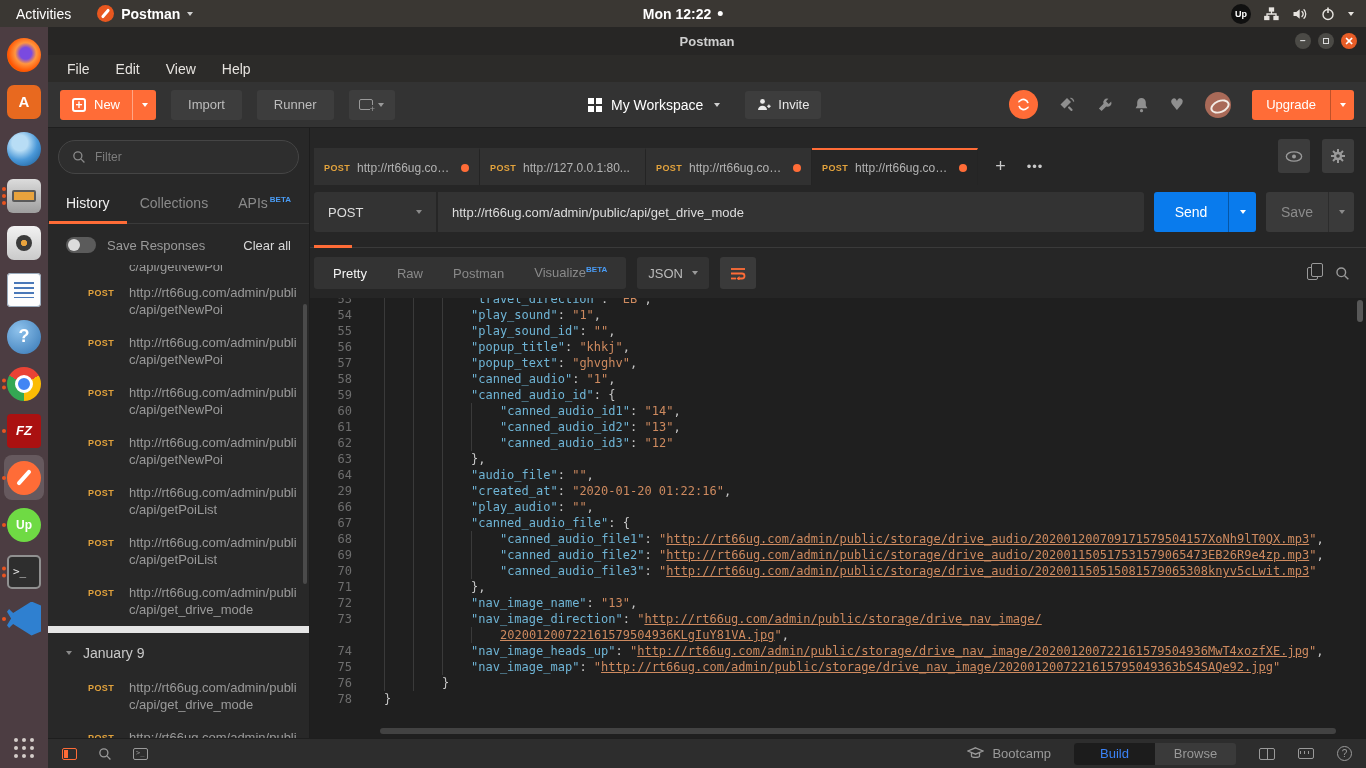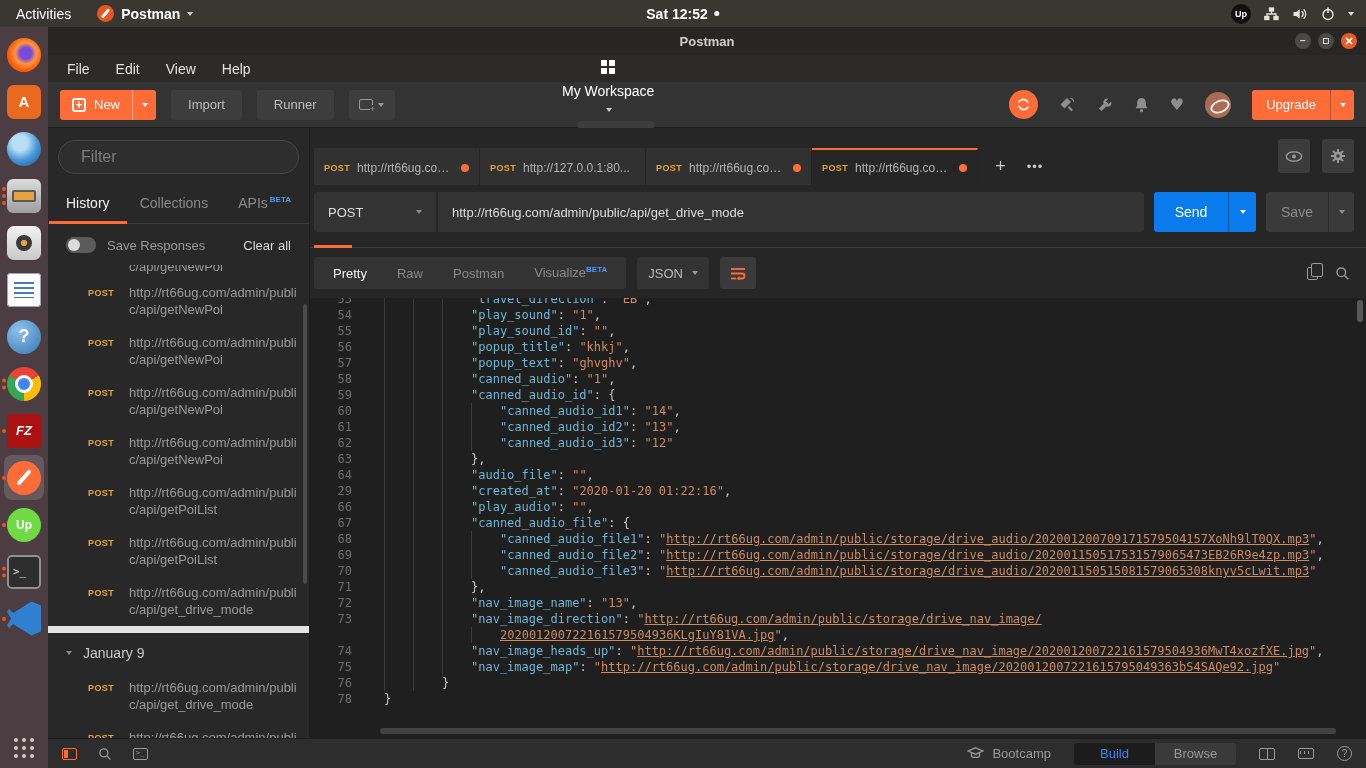--- a/index.html
+++ b/index.html
@@ -61,41 +61,41 @@
   
   .toolbar { height:46px; background:#333333; border-bottom:1px solid #1f1f1f; display:flex; align-items:center; padding:0 12px; position:relative; }
   .btn-new { display:flex; height:30px; }
   .btn-new-main { background:#ff6c37; color:#fff; font-size:13px; display:flex; align-items:center; gap:8px; padding:0 12px; border-radius:3px 0 0 3px; }
   .plus-box { width:14px; height:14px; border:2px solid #fff; border-radius:3px; font-size:12px; font-weight:bold; line-height:10px; text-align:center; }
   .btn-new-caret { width:24px; background:#ff6c37; border-left:1px solid rgba(255,255,255,.4); border-radius:0 3px 3px 0; display:flex; align-items:center; justify-content:center; color:#fff; }
   .btn-flat { height:30px; background:#3d3d3d; border-radius:3px; color:#bdbdbd; font-size:13px; display:flex; align-items:center; padding:0 17px; margin-left:15px; }
   .btn-icon-sq { height:30px; width:46px; background:#3d3d3d; border-radius:3px; margin-left:15px; display:flex; align-items:center; justify-content:center; gap:5px; color:#9a9a9a; }
   .pane-ic { width:14px; height:11px; border:1.5px solid #9a9a9a; border-radius:2px; position:relative; }
   .pane-ic::after { content:"+"; position:absolute; right:-3px; bottom:-5px; font-size:9px; color:#9a9a9a; background:#3d3d3d; line-height:1; }
-  .ws-group { position:absolute; left:514px; display:flex; align-items:center; gap:9px; color:#fff;flex-direction:column; }
+  .ws-group { position:absolute; left:540px; display:flex; align-items:center; gap:9px; color:#fff; }
   .grid-ic { display:grid; grid-template-columns:6px 6px; gap:2px; }
   .grid-ic i { width:6px; height:6px; background:#fff; }
   .ws-label { font-size:14px; }
   .ws-tri { color:#cfcfcf; margin-left:2px; }
   .btn-invite { background:#3d3d3d; border-radius:3px; height:28px; display:flex; align-items:center; gap:7px; padding:0 12px; color:#e8e8e8; font-size:13px; margin-left:16px; }
   .tb-right { margin-left:auto; display:flex; align-items:center; gap:21px; }
   .sync-btn { width:29px; height:29px; border-radius:50%; background:#ff6c37; display:flex; align-items:center; justify-content:center; color:#fff; }
   .tb-ic { color:#8f8f8f; display:flex; }
   .heart-glyph { font-size:16px; line-height:1; font-family:"DejaVu Sans",sans-serif; }
   .avatar { width:26px; height:26px; border-radius:50%; background:#a96a58; position:relative; overflow:hidden; }
   .avatar::after { content:""; position:absolute; left:5px; top:8px; width:16px; height:9px; border:2px solid #f3ece6; border-radius:50%; transform:rotate(-22deg); }
   .btn-upgrade { display:flex; height:30px; }
   .btn-upgrade-main { background:#ff6c37; color:#fff; font-size:13px; display:flex; align-items:center; padding:0 14px; border-radius:3px 0 0 3px; }
   .btn-upgrade-caret { width:24px; background:#ff6c37; border-left:1px solid rgba(0,0,0,.25); border-radius:0 3px 3px 0; display:flex; align-items:center; justify-content:center; color:#fff; }
 
   
   .content { flex:1; display:flex; min-height:0; }
   .sidebar { width:262px; min-width:262px; background:#282828; border-right:1px solid #1d1d1d; display:flex; flex-direction:column; position:relative; }
   .filter-box { margin:12px 10px 8px; height:34px; border:1px solid #454545; border-radius:17px; background:#2e2e2e; display:flex; align-items:center; padding:0 13px; gap:9px; color:#8a8a8a; }
-  .filter-box input { flex:1; background:transparent; border:none; outline:none; color:#cccccc; font-size:16px; font-family:"Liberation Sans",sans-serif; }
+  .filter-box input { flex:1; background:transparent; border:none; outline:none; color:#cccccc; font-size:12px; font-family:"Liberation Sans",sans-serif; }
   .filter-box input::placeholder { color:#7d7d7d; }
   .s-tabs { display:flex; justify-content:space-between; padding:0 18px; border-bottom:1px solid #3a3a3a; }
   .s-tab { position:relative; padding:13px 0 12px; font-size:14px; color:#8a8a8a; }
   .s-tab.active { color:#f0f0f0; }
   .s-tab.active::after { content:""; position:absolute; left:-17px; right:-17px; bottom:-1px; height:3px; background:#ff6c37; }
   .s-tab sup { font-size:8px; color:#4a9cf5; font-weight:bold; margin-left:2px; }
   .save-row { display:flex; align-items:center; padding:13px 18px 12px; }
   .toggle { width:30px; height:16px; border-radius:8px; background:#5b5b5b; position:relative; }
   .toggle i { position:absolute; left:2px; top:2px; width:12px; height:12px; border-radius:50%; background:#dcdcdc; }
   .save-label { color:#9a9a9a; font-size:13px; margin-left:11px; }
@@ -190,21 +190,21 @@
 <div class="screen">
 
   <div class="gnome-top">
     <div class="gn-activities">Activities</div>
     <div class="gn-appmenu">
       <span class="pm-mini"></span>
       <span>Postman</span>
       <span class="tri tri-sm" style="color:#cfcfcf"></span>
     </div>
     <div class="gn-clock">
-      <span>Sat 12:52</span>
+      <span>Mon 12:22</span>
       <span class="gn-dot"></span>
     </div>
     <div class="gn-right">
       <span class="up-circ">Up</span>
       <span class="gn-ic">
         <svg width="15" height="14" viewBox="0 0 15 14">
             <g fill="none" stroke="currentColor" stroke-width="1.3">
               <rect x="5.5" y="1" width="4" height="3" fill="currentColor"></rect>
               <rect x="0.8" y="9.5" width="4" height="3" fill="currentColor"></rect>
               <rect x="10" y="9.5" width="4" height="3" fill="currentColor"></rect>

